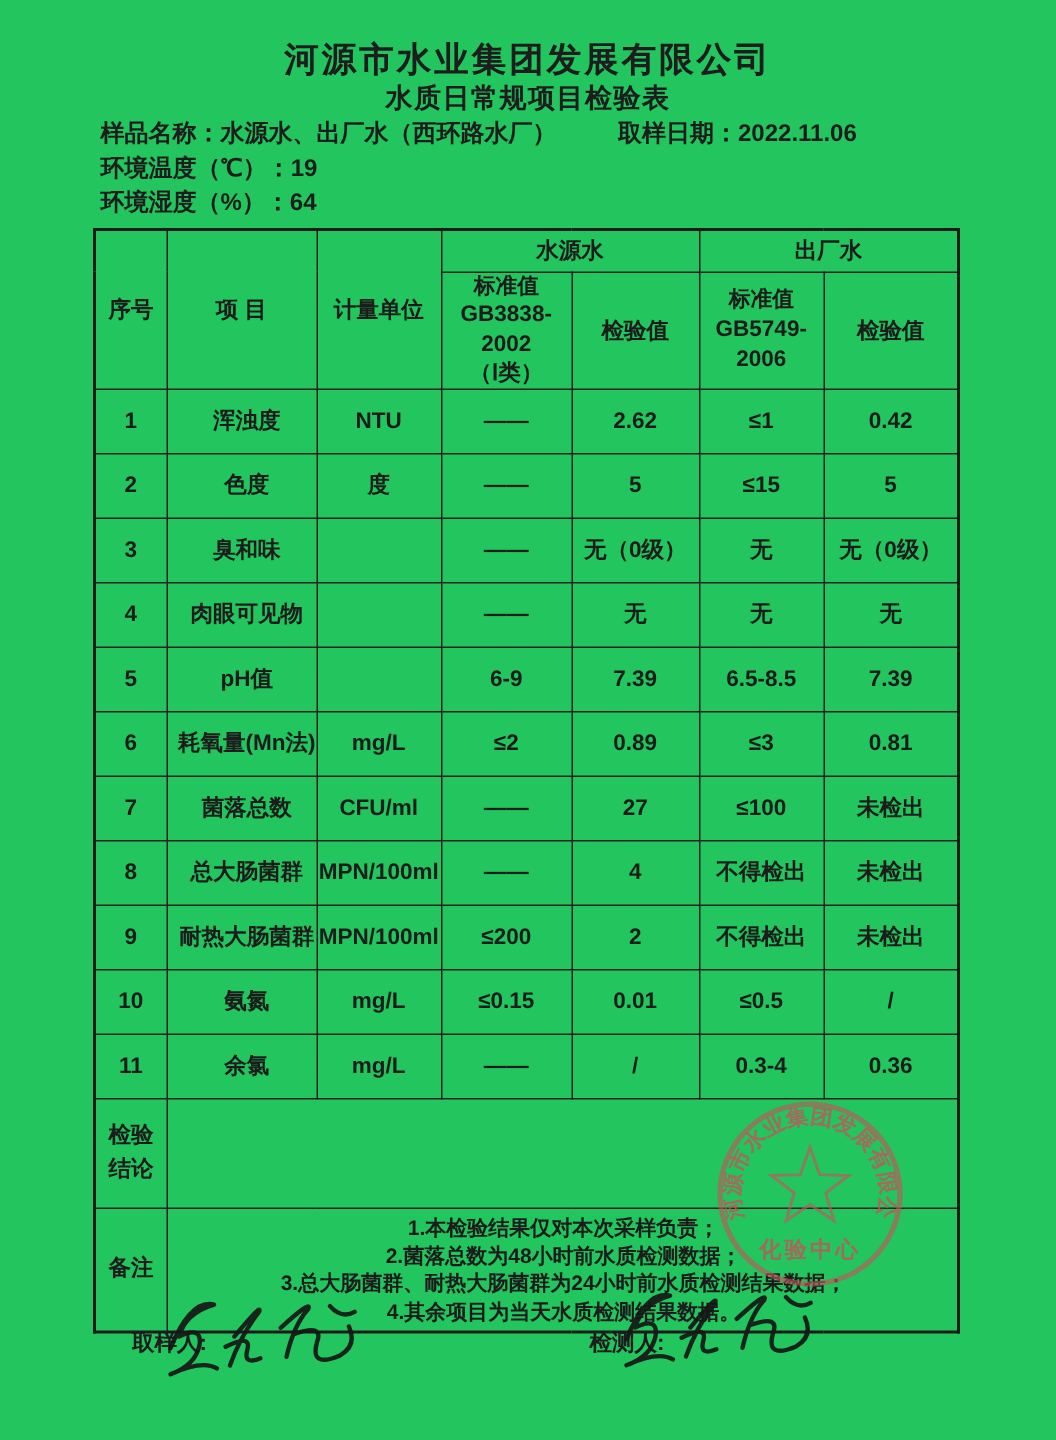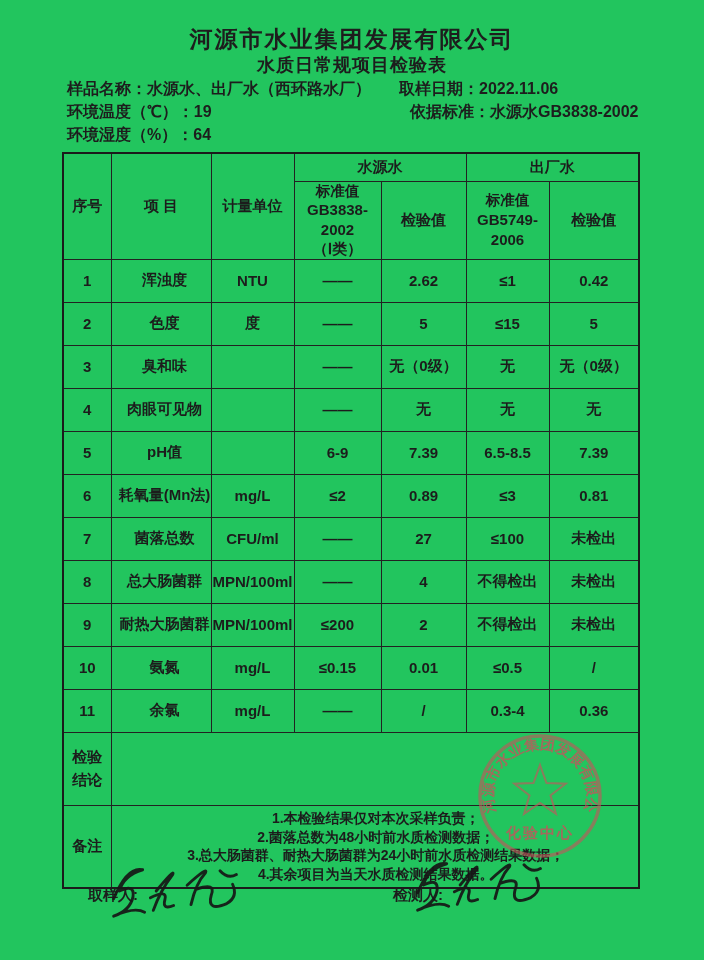--- a/index.html
+++ b/index.html
@@ -14,21 +14,21 @@
     position:absolute; top:24px; left:0; width:704px;
     text-align:center; font-size:23px; font-weight:700; letter-spacing:2px;
   }
   .doc-title {
     position:absolute; top:53px; left:0; width:704px;
     text-align:center; font-size:18px; font-weight:700; letter-spacing:1px;
   }
   .meta-line { position:absolute; left:0; width:704px; height:22px; font-size:16px; font-weight:700; }
   .meta-1 { top:79px;padding-left:28px; } .meta-2 { top:102px; } .meta-3 { top:125px; }
   .meta-left { position:absolute; left:67px; white-space:nowrap; }
-  .m1-right { position:absolute; left:399px; white-space:nowrap; }
+  .m1-right { position:absolute; left:412px; white-space:nowrap; }
   .m2-right { position:absolute; left:410px; white-space:nowrap; }
   .m3-right { position:absolute; left:485px; white-space:nowrap; }
 
   table.report {
     position:absolute; left:62px; top:152px;
     width:576px; border-collapse:collapse; table-layout:fixed;
     border:2.5px solid #1b1b1b;
   }
   table.report th, table.report td {
     border:1.7px solid #222; text-align:center; vertical-align:middle;
@@ -64,21 +64,20 @@
 
   <div class="company-title">河源市水业集团发展有限公司</div>
   <div class="doc-title">水质日常规项目检验表</div>
 
   <div class="meta-line meta-1">
     <span class="meta-left"><span>样品名称：</span><span>水源水、出厂水（西环路水厂）</span></span>
     <span class="m1-right"><span>取样日期：</span><span>2022.11.06</span></span>
   </div>
   <div class="meta-line meta-2">
     <span class="meta-left"><span>环境温度（℃）：</span><span>19</span></span>
-    <span class="m2-right"><span>依据标准：</span><span>水源水GB3838-2002</span></span>
   </div>
   <div class="meta-line meta-3">
     <span class="meta-left"><span>环境湿度（%）：</span><span>64</span></span>
   </div>
 
   <table class="report">
     <colgroup>
       <col style="width:48px">
         <col style="width:100px">
         <col style="width:83px">

